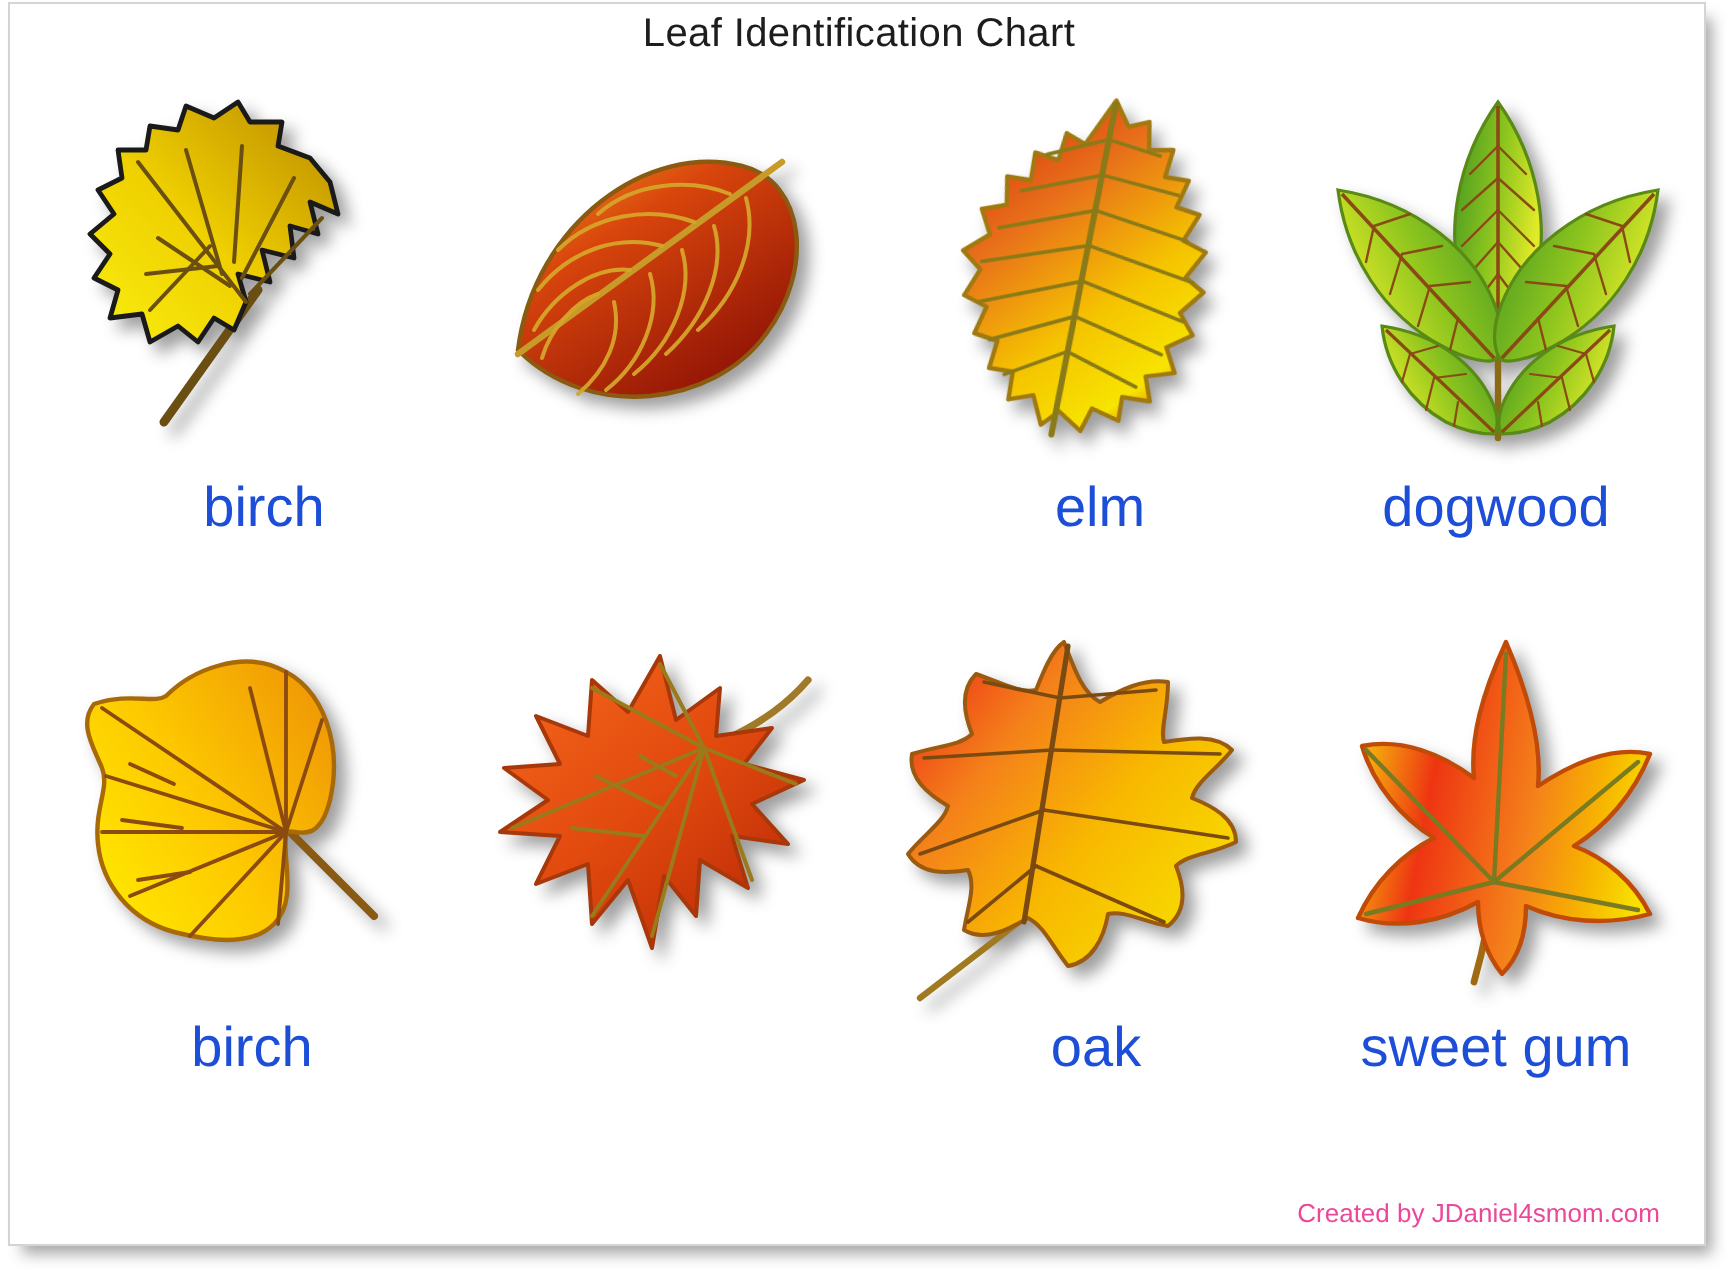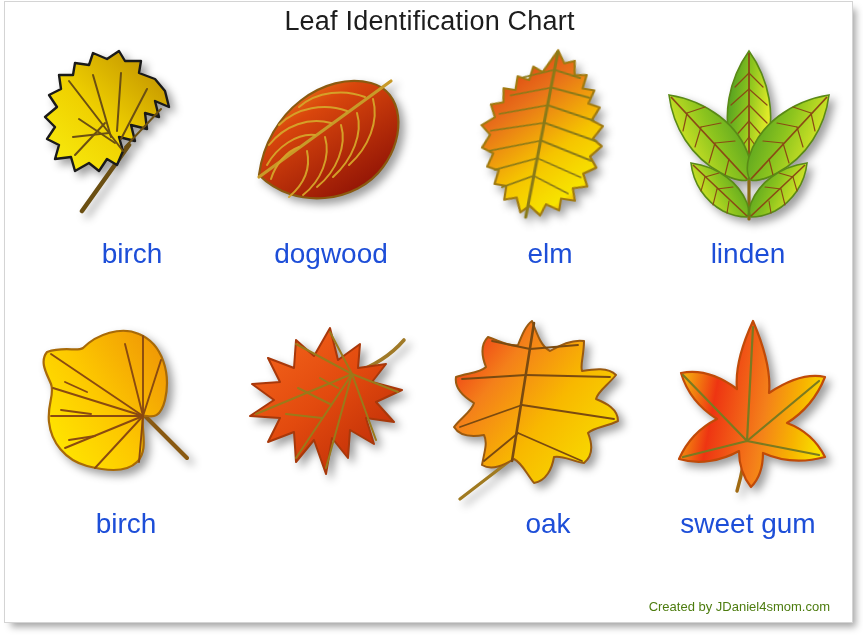--- a/index.html
+++ b/index.html
@@ -29,21 +29,21 @@
     border: 1px solid #d4d4d4;
     box-sizing: border-box;
     box-shadow: 5px 6px 7px -2px rgba(0,0,0,0.35);
   }
   .chart-title {
     position: absolute;
     left: 0;
     top: 4px;
     width: 849px;
     text-align: center;
-    font-size: 27px;
+    font-size: 20px;
     font-weight: 400;
     letter-spacing: 0.2px;
     color: #1d1d1d;
     font-family: "Liberation Sans", sans-serif;
   }
   .grid {
     position: absolute;
     left: 0;
     top: 38px;
     width: 849px;
@@ -87,21 +87,21 @@
   .lbl-left   { text-align: left;   padding-left: 26px;  box-sizing: border-box; }
   .lbl-left2  { text-align: left;   padding-left: 14px;  box-sizing: border-box; }
   .lbl-ctr    { text-align: center; }
   .lbl-right  { text-align: right;  box-sizing: border-box; }
 
   .credit {
     position: absolute;
     right: 22px;
     bottom: 8px;
     font-size: 13px;
-    color: #4d7c0f;
+    color: #ec4899;
     font-family: "Liberation Sans", sans-serif;
   }
   .drop {
     filter: drop-shadow(5px 5px 4px rgba(0,0,0,0.38));
   }
 </style>
 </head>
 <body>
 
 <div id="page">
@@ -168,21 +168,20 @@
                   <path d="M58 92 C46 96, 34 110, 30 124"></path>
                   <path d="M132 44 C138 66, 128 92, 108 110"></path>
                   <path d="M116 58 C122 78, 112 104, 92 122"></path>
                   <path d="M100 70 C106 90, 96 116, 76 132"></path>
                   <path d="M84 82 C90 102, 80 126, 62 140"></path>
                   <path d="M66 96 C70 114, 62 130, 48 142"></path>
                 </g>
               </g>
             </svg>
           </div>
-          <div class="leaf-label lbl-ctr">dogwood</div>
         </div>
 
         <div class="cell" style="left:432px;">
           <div class="art">
             <svg width="170" height="195" viewBox="0 0 170 195">
               <defs>
                 <linearGradient id="gElm" x1="0.15" y1="0" x2="0.9" y2="1">
                   <stop offset="0%" stop-color="#d8320e"></stop>
                   <stop offset="30%" stop-color="#e8701a"></stop>
                   <stop offset="62%" stop-color="#f5c400"></stop>
@@ -308,21 +307,21 @@
                     <path d="M140 134 L144 148"></path>
                       <path d="M128 146 L132 162"></path>
                       <path d="M116 158 L118 170"></path>
                     <path d="M140 134 L126 130"></path>
                       <path d="M128 146 L112 144"></path>
                   </g>
                 </g>
               </g>
             </svg>
           </div>
-          <div class="leaf-label lbl-ctr">linden</div>
+          <div class="leaf-label lbl-ctr">dogwood</div>
         </div>
       </div>
 
       <div class="row">
 
         <div class="cell" style="left:2px;">
           <div class="art">
             <svg width="185" height="185" viewBox="0 0 185 185">
               <defs>
                 <linearGradient id="gLind" x1="0" y1="0.8" x2="1" y2="0.1">

